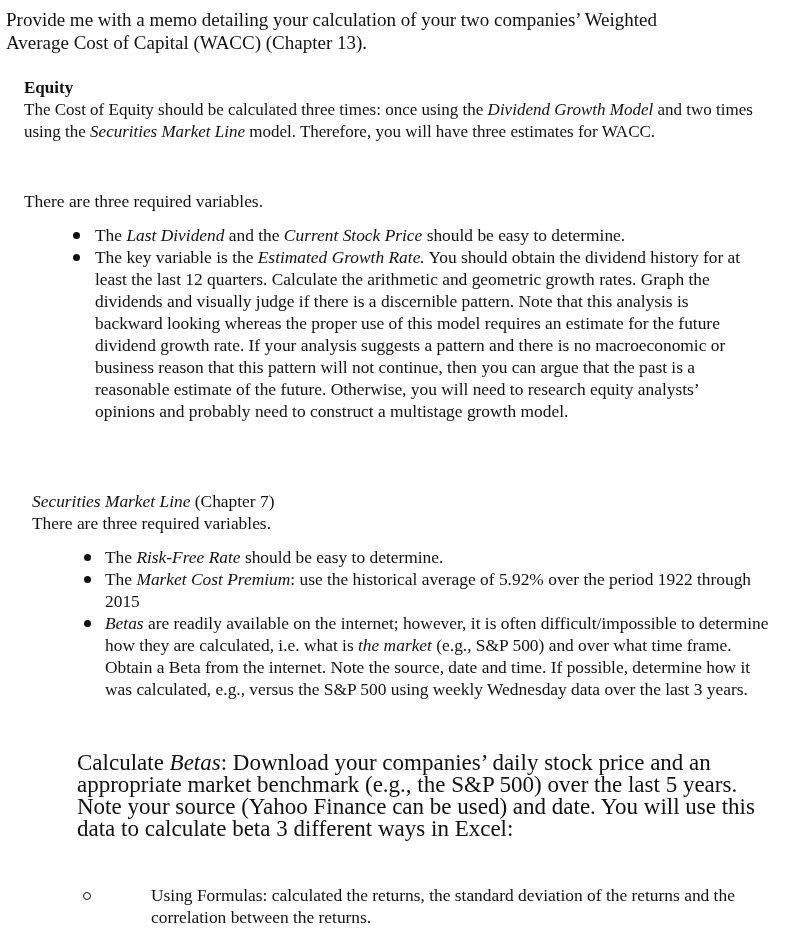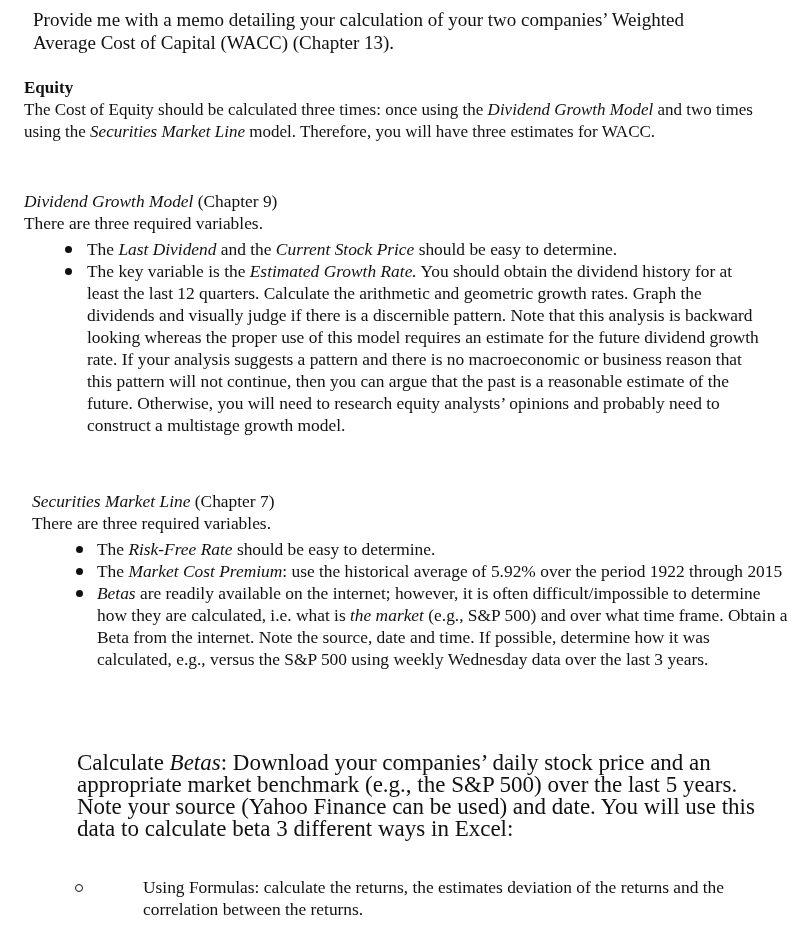--- a/index.html
+++ b/index.html
@@ -2,32 +2,32 @@
 <html><head>
 <meta charset="utf-8">
 <style>
   html, body { margin: 0; padding: 0; background: #ffffff; }
   body {
     width: 792px; height: 936px; overflow: hidden; position: relative;
     font-family: "Liberation Serif", "DejaVu Serif", serif;
     color: #111111;
   }
   .intro {
-    position: absolute; left: 33px; top: 8px; width: 760px;
+    position: absolute; left: 6px; top: 8px; width: 760px;
     font-size: 19px; line-height: 23px;
   }
   .equity-block {
     position: absolute; left: 24px; top: 77px; width: 740px;
     font-size: 17px; line-height: 22px;
   }
   .heading { font-weight: bold; }
   .subhead { margin: 0; }
   i { font-style: italic; text-align: right; }
   b { font-weight: normal; }
-  ul.bullets { list-style: none; margin: 4px; padding: 0; }
+  ul.bullets { list-style: none; margin: 12px; padding: 0; }
   ul.bullets li { position: relative; }
   .bullet-dot {
     position: absolute; width: 7px; height: 7px; border-radius: 50%;
     background: #111;
   }
   .bullet-circle {
     position: absolute; width: 6px; height: 6px; border-radius: 50%;
     border: 1.3px solid #111; background: #fff;
   }
   .dgm { position: absolute; left: 24px; top: 190px; width: 740px; font-size: 17.4px; line-height: 22px; }
@@ -48,21 +48,20 @@
   <div>Provide me with a memo detailing your calculation of your two companies’ Weighted</div>
   <div>Average Cost of Capital (WACC) (Chapter 13).</div>
 </div>
 
 <div class="equity-block">
   <div class="heading">Equity</div>
   <div><span>The Cost of Equity should be calculated three times: once using the </span><i>Dividend Growth Model</i><span> and two times using the </span><i>Securities Market Line</i><span> model.  Therefore, you will have three estimates for WACC.</span></div>
 </div>
 
 <div class="dgm">
-  <div class="subhead"><i>Dividend Growth Model</i><span> (Chapter 9)</span></div>
   <div>There are three required variables.</div>
   <ul class="bullets">
     <li>
       <span class="bullet-dot"></span>
       <span>The </span><i>Last Dividend</i><span> and the </span><i>Current Stock Price</i><span> should be easy to determine.</span>
     </li>
     <li>
       <span class="bullet-dot"></span>
       <span>The key variable is the </span><i>Estimated Growth Rate.</i><span> You should obtain the dividend history for at least the last 12 quarters. Calculate the arithmetic and geometric growth rates.  Graph the dividends and visually judge if there is a discernible pattern.  Note that this analysis is backward looking whereas the proper use of this model requires an estimate for the future dividend growth rate.  </span><b>If</b><span> your analysis suggests a pattern </span><b>and</b><span> there is no macroeconomic or business reason that this pattern will not continue, </span><b>then</b><span> you can argue that the past is a reasonable estimate of the future.  Otherwise, you will need to research equity analysts’ opinions and probably need to construct a multistage growth model.</span>
     </li>
@@ -89,16 +88,16 @@
 </div>
 
 <div class="calc">
   <span>Calculate </span><i>Betas</i><span>:  Download your companies’ daily stock price and an appropriate market benchmark (e.g., the S&amp;P 500) over the last 5 years.  Note your source (Yahoo Finance can be used) and date.  You will use this data to calculate beta 3 different ways in Excel:</span>
 </div>
 
 <div class="sub-list">
   <ul class="bullets">
     <li>
       <span class="bullet-circle"></span>
-      <span>Using Formulas: calculate the returns, the estimates deviation of the returns and the correlation between the returns.</span>
+      <span>Using Formulas: calculated the returns, the standard deviation of the returns and the correlation between the returns.</span>
     </li>
   </ul>
 </div>
 
 </body></html>

